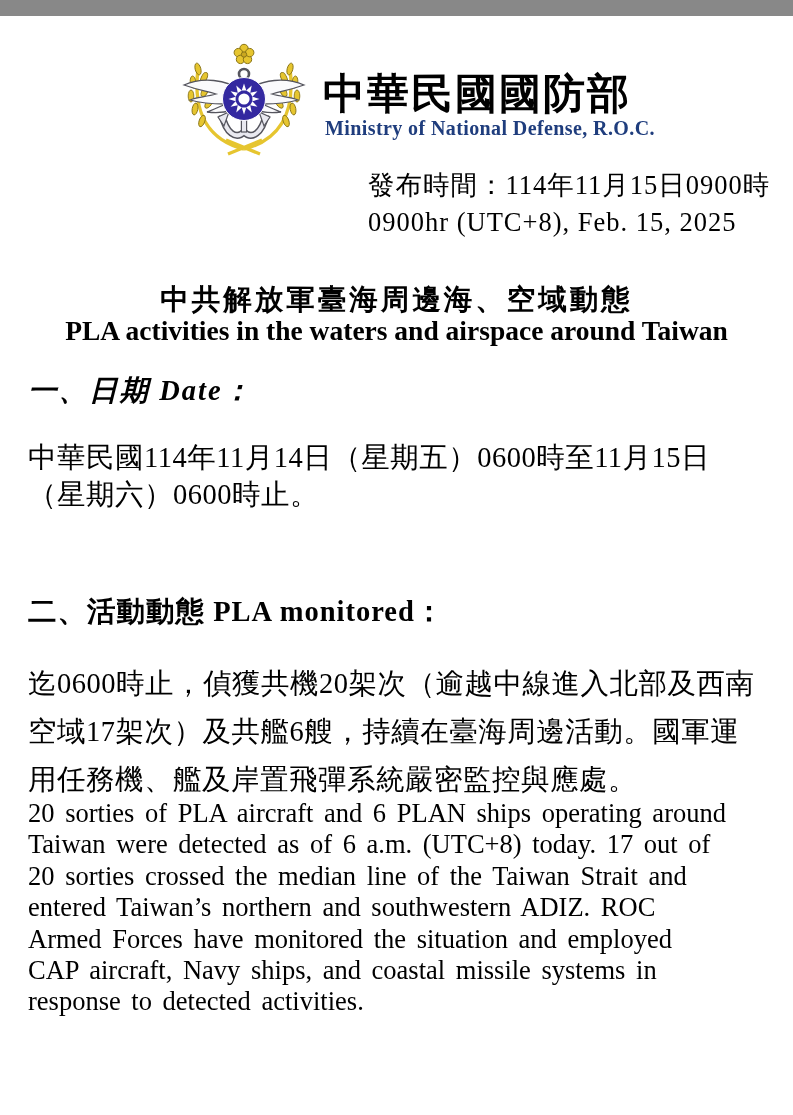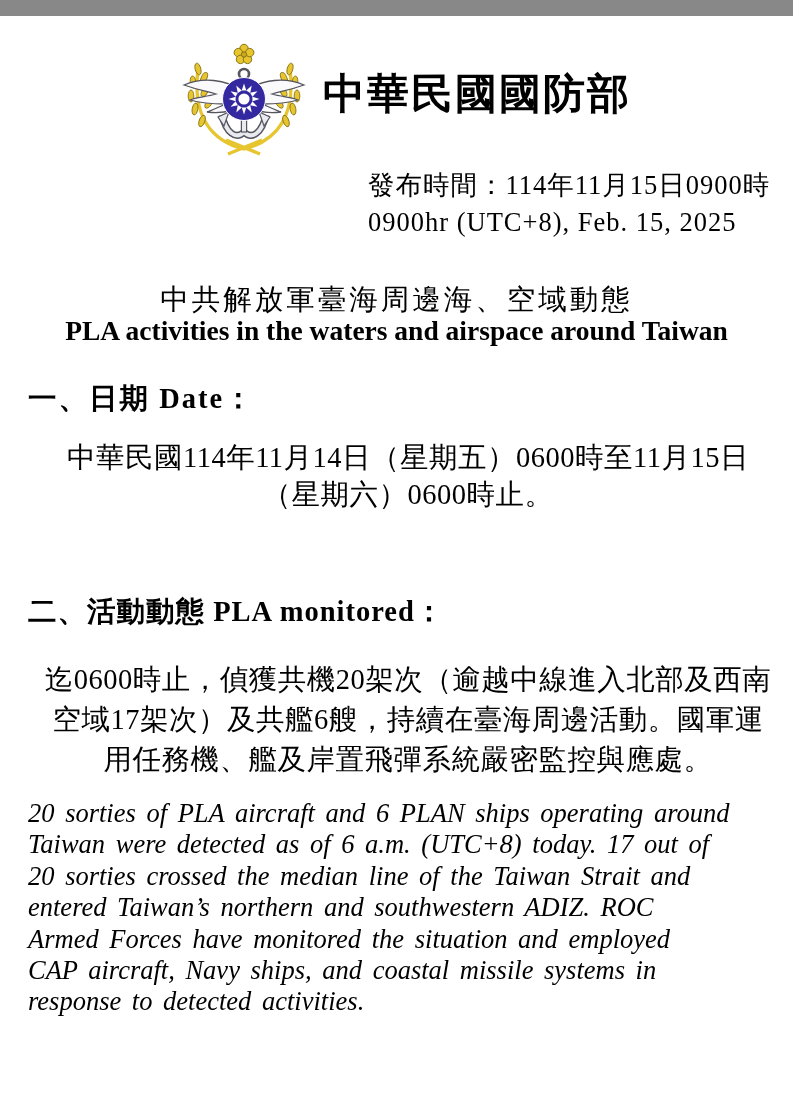--- a/index.html
+++ b/index.html
@@ -26,42 +26,42 @@
     white-space:nowrap;letter-spacing:0.4px;
   }
   .release{
     left:368px;top:151px;
     font-size:26.5px;line-height:36.5px;
     white-space:pre;letter-spacing:1px;
   }
   
   .doc-title-zh{
     left:0;top:265px;width:793px;text-align:center;
-    font-size:28.5px;font-weight:400;letter-spacing:3px;white-space:nowrap;
+    font-size:28.5px;font-weight:700;letter-spacing:3px;white-space:nowrap;
   }
   .doc-title-en{
     left:0;top:299px;width:793px;text-align:center;
     font-size:27.5px;font-weight:700;white-space:nowrap;
   }
   
   .sec-heading{
     left:28px;
     font-size:28.5px;font-weight:700;letter-spacing:2px;white-space:pre;
   }
   .para{
     left:28px;width:760px;
     font-size:28.5px;white-space:pre;
   }
-  .cn{letter-spacing:0.5px;text-align:center;}
+  .cn{letter-spacing:0.5px;}
   .para-date-zh{top:423px;line-height:37px;}
   .para-date-en{top:517px;font-size:27.5px;word-spacing:2px;}
-  .sec1{top:364px;}
+  .sec1{top:356px;font-style:italic;}
   .sec2{top:577px;letter-spacing:1px;}
-  .para-act-zh{top:644px;line-height:40px;}
-  .para-act-en{top:782px;font-size:26.5px;line-height:31.4px;word-spacing:4px;font-style:italic;}
+  .para-act-zh{top:644px;line-height:48px;}
+  .para-act-en{top:782px;font-size:26.5px;line-height:31.4px;word-spacing:4px;}
 </style>
 </head>
 <body>
 
 <div class="page">
 
   <svg class="abs" style="left:178px;top:25px" width="132" height="115" viewBox="0 0 132 115" aria-hidden="true">
     <defs>
       <polygon id="ray" points="0,-15.5 -2.3,-8.4 2.3,-8.4"></polygon>
       <g id="grainL">
@@ -124,20 +124,21 @@
       <circle cx="66" cy="7.5" r="4.2"></circle>
       <circle cx="60.3" cy="11.6" r="4.2"></circle>
       <circle cx="62.5" cy="18.4" r="4.2"></circle>
       <circle cx="69.5" cy="18.4" r="4.2"></circle>
       <circle cx="71.7" cy="11.6" r="4.2"></circle>
       <circle cx="66" cy="13.5" r="2.7" style="fill:#caa820"></circle>
     </g>
   </svg>
 
   <div class="abs org-zh">中華民國國防部</div>
+  <div class="abs org-en">Ministry of National Defense, R.O.C.</div>
 
   <div class="abs release">發布時間：114年11月15日0900時
 0900hr (UTC+8), Feb. 15, 2025</div>
 
   <div class="abs doc-title-zh">中共解放軍臺海周邊海、空域動態</div>
   <div class="abs doc-title-en">PLA activities in the waters and airspace around Taiwan</div>
 
   <div class="abs sec-heading sec1">一、日期 Date：</div>
   <div class="abs para cn para-date-zh">中華民國114年11月14日（星期五）0600時至11月15日
 （星期六）0600時止。</div>

